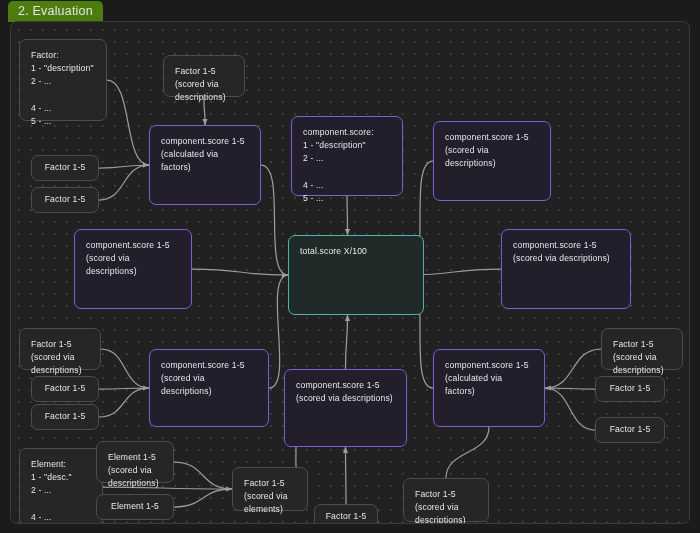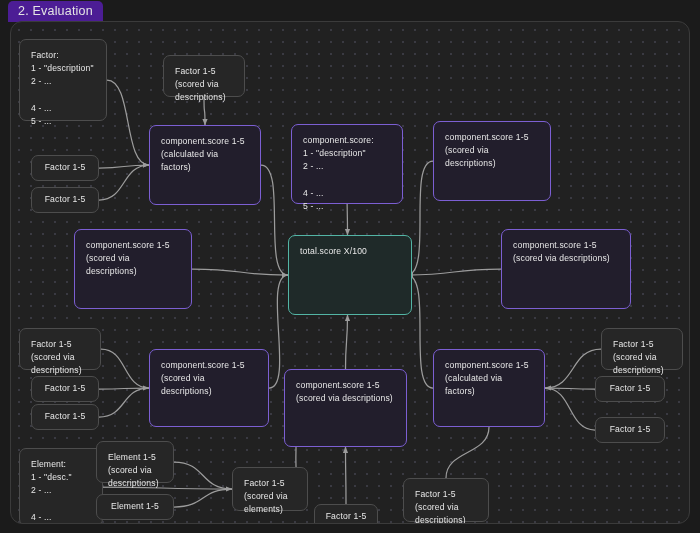--- a/index.html
+++ b/index.html
@@ -7,36 +7,36 @@
     width:700px;height:533px;overflow:hidden;position:relative;
     font-family:"Liberation Sans","DejaVu Sans",sans-serif;
     -webkit-font-smoothing:antialiased;
   }
   #root{position:absolute;inset:0;background:#1b1b1b;}
 
   
   #title-tab{
     position:absolute;left:8px;top:1px;
     padding:3px 10px 4px 10px;
-    background:#4c1d95;
+    background:#4d7c0f;
     border-radius:5px 5px 0 0;
     color:#e4e4e4;font-size:12.5px;letter-spacing:.2px;
     white-space:nowrap;
   }
 
   
   #canvas{
     position:absolute;left:10px;top:21px;width:680px;height:503px;
     box-sizing:border-box;
     background-color:#212121;
     background-image:radial-gradient(#3a3a42 0.9px, transparent 0.9px);
     background-size:12px 12px;
     background-position:2px 2px;
     border:1px solid #3b3b3b;
-    border-radius:12px;
+    border-radius:7px;
     overflow:hidden;
   }
 
   
   #edges{position:absolute;left:0;top:0;width:680px;height:503px;pointer-events:none;}
   .edge{fill:none;stroke:#9c9c9c;stroke-width:1.25;}
 
   
   .node{
     position:absolute;box-sizing:border-box;
@@ -109,31 +109,31 @@
 
 4 - ...
 5 - ...</span></div>
         <div class="node plain" style="left: 152px; top: 33px; width: 82px; height: 42px;"><span>Factor 1-5
 (scored via
 descriptions)</span></div>
         <div class="node plain center" style="left: 20px; top: 133px; width: 68px; height: 26px;"><span>Factor 1-5</span></div>
         <div class="node plain center" style="left: 20px; top: 165px; width: 68px; height: 26px;"><span>Factor 1-5</span></div>
         <div class="node purple" style="left: 138px; top: 103px; width: 112px; height: 80px;"><span>component.score 1-5
 (calculated via factors)</span></div>
-        <div class="node purple" style="left: 280px; top: 102px; width: 112px; height: 80px;"><span>component.score:
+        <div class="node purple" style="left: 280px; top: 94px; width: 112px; height: 80px;"><span>component.score:
 1 - "description"
 2 - ...
 
 4 - ...
 5 - ...</span></div>
         <div class="node purple" style="left: 422px; top: 99px; width: 118px; height: 80px;"><span>component.score 1-5
 (scored via descriptions)</span></div>
         <div class="node purple" style="left: 63px; top: 207px; width: 118px; height: 80px;"><span>component.score 1-5
 (scored via descriptions)</span></div>
-        <div class="node teal" style="left: 277px; top: 213px; width: 124px; height: 80px;"><span>total.score X/100</span></div>
+        <div class="node teal" style="left: 277px; top: 213px; width: 136px; height: 80px;"><span>total.score X/100</span></div>
         <div class="node purple" style="left: 490px; top: 207px; width: 130px; height: 80px;"><span>component.score 1-5
 (scored via descriptions)</span></div>
         <div class="node plain" style="left: 8px; top: 306px; width: 82px; height: 42px;"><span>Factor 1-5
 (scored via
 descriptions)</span></div>
         <div class="node plain center" style="left: 20px; top: 354px; width: 68px; height: 26px;"><span>Factor 1-5</span></div>
         <div class="node plain center" style="left: 20px; top: 382px; width: 68px; height: 26px;"><span>Factor 1-5</span></div>
         <div class="node purple" style="left: 138px; top: 327px; width: 120px; height: 78px;"><span>component.score 1-5
 (scored via descriptions)</span></div>
         <div class="node purple" style="left: 273px; top: 347px; width: 123px; height: 78px;"><span>component.score 1-5

